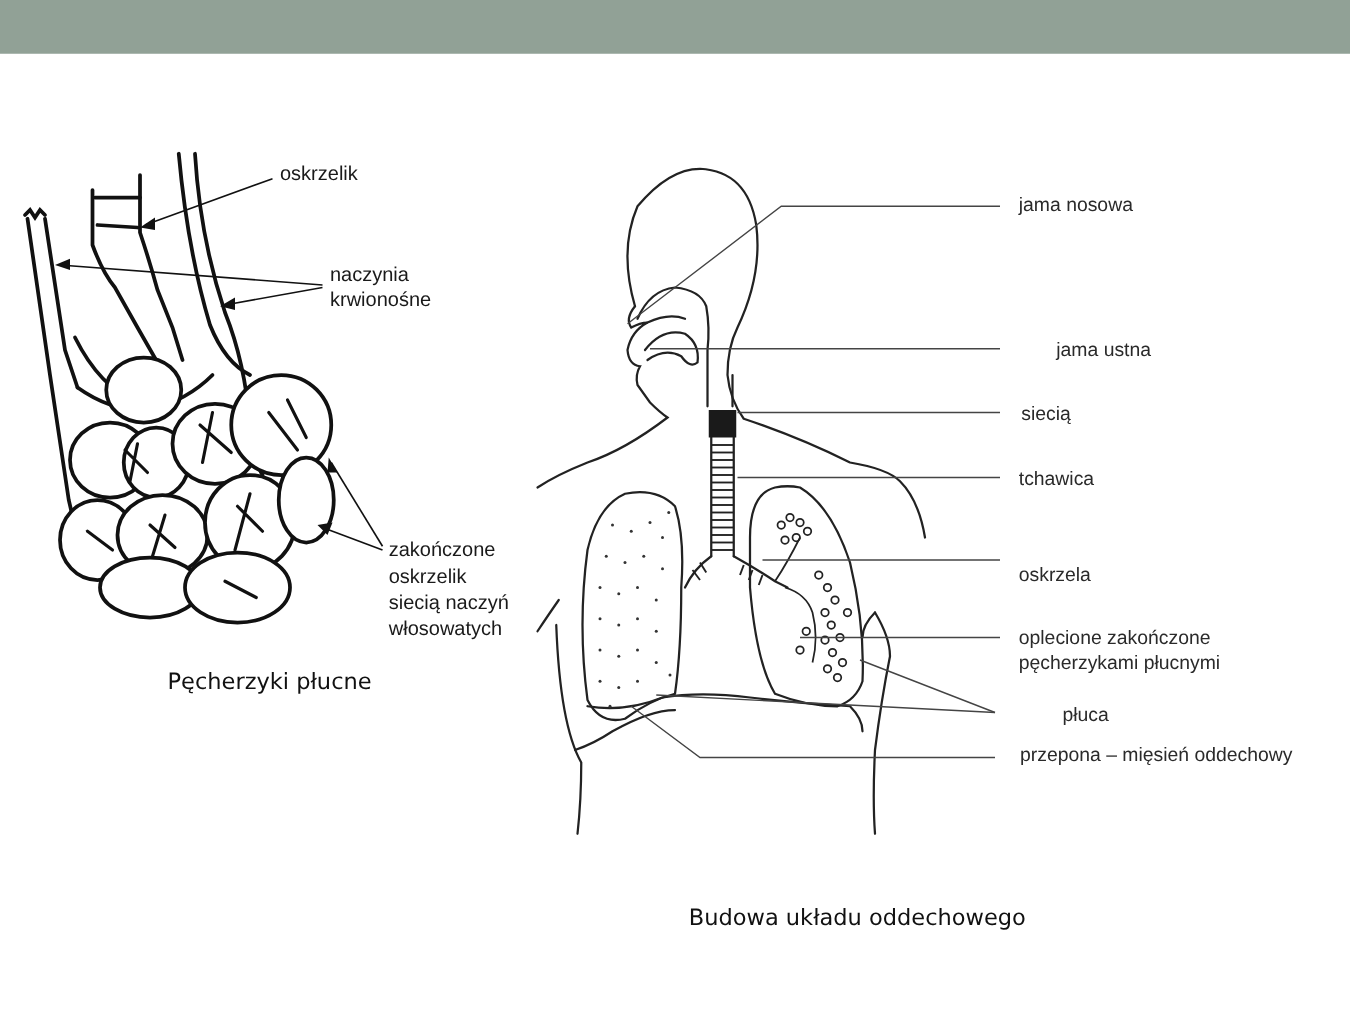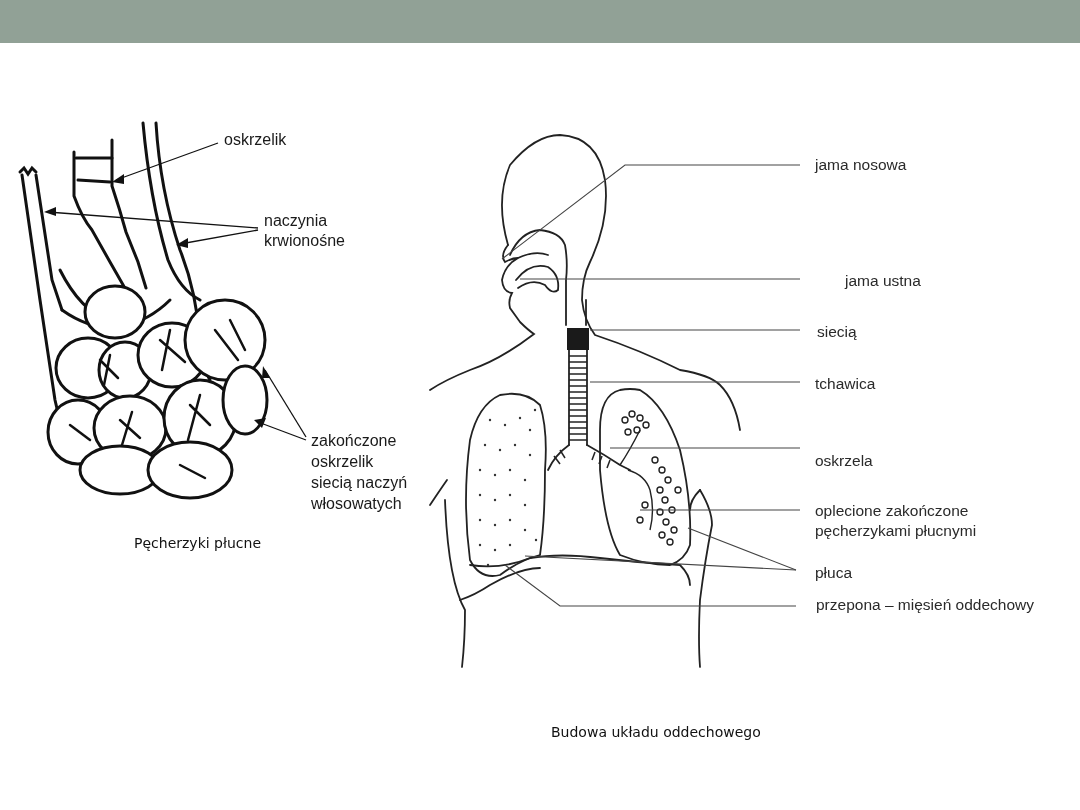--- a/index.html
+++ b/index.html
@@ -3,21 +3,21 @@
 <meta charset="utf-8">
 <style>
   html, body { margin:0; padding:0; }
   body { width:1080px; height:810px; background:#ffffff; position:relative; overflow:hidden; font-family:"Liberation Sans", sans-serif; }
   .topbar { position:absolute; left:0; top:0; width:1080px; height:43px; background:#91a196; }
   .panel { position:absolute; }
   svg { position:absolute; left:0; top:0; }
   .lbl { position:absolute; font-family:"Liberation Sans", sans-serif; color:#1a1a1a; white-space:nowrap; }
   .lbl-left { font-size:16px; line-height:18px; }
   .lbl-right { font-size:15.5px; line-height:18px; color:#2a2a2a; }
-  .caption { position:absolute; font-family:"DejaVu Sans", sans-serif; font-size:14px; color:#111; white-space:nowrap; }
+  .caption { position:absolute; font-family:"DejaVu Sans", sans-serif; font-size:18px; color:#111; white-space:nowrap; }
 </style>
 </head>
 <body>
 
 <div class="topbar"></div>
 
 <div class="panel" style="left:0;top:0;width:430px;height:600px;">
   <svg width="430" height="600">
     <g fill="none" stroke="#111" stroke-width="3" stroke-linecap="round">
 
@@ -209,16 +209,16 @@
       <polyline points="505,565 560,606 796,606"></polyline>
     </g>
   </svg>
   <div class="lbl lbl-right" style="left:815px;top:156px;">jama nosowa</div>
   <div class="lbl lbl-right" style="left:817px;top:272px;margin-left:28px;">jama ustna</div>
   <div class="lbl lbl-right" style="left:817px;top:323px;">siecią</div>
   <div class="lbl lbl-right" style="left:815px;top:375px;">tchawica</div>
   <div class="lbl lbl-right" style="left:815px;top:440px;margin-top:12px;">oskrzela</div>
   <div class="lbl lbl-right" style="left:815px;top:502px;">oplecione zakończone</div>
   <div class="lbl lbl-right" style="left:815px;top:522px;">pęcherzykami płucnymi</div>
-  <div class="lbl lbl-right" style="left:815px;top:564px;">płuca</div>
+  <div class="lbl lbl-right" style="left:850px;top:564px;">płuca</div>
   <div class="lbl lbl-right" style="left:816px;top:596px;">przepona – mięsień oddechowy</div>
   <div class="caption" style="left:551px;top:680px;margin-top:44px;">Budowa układu oddechowego</div>
 </div>
 
 </body></html>

